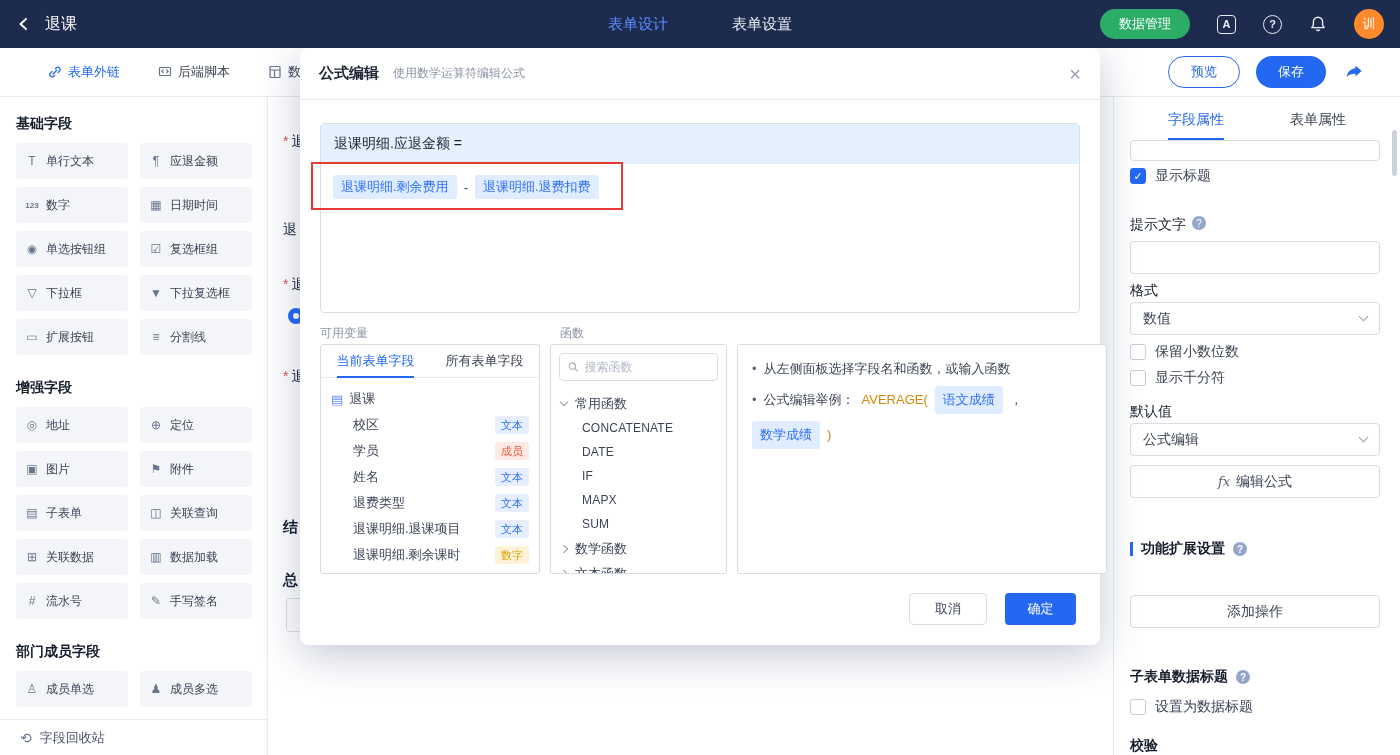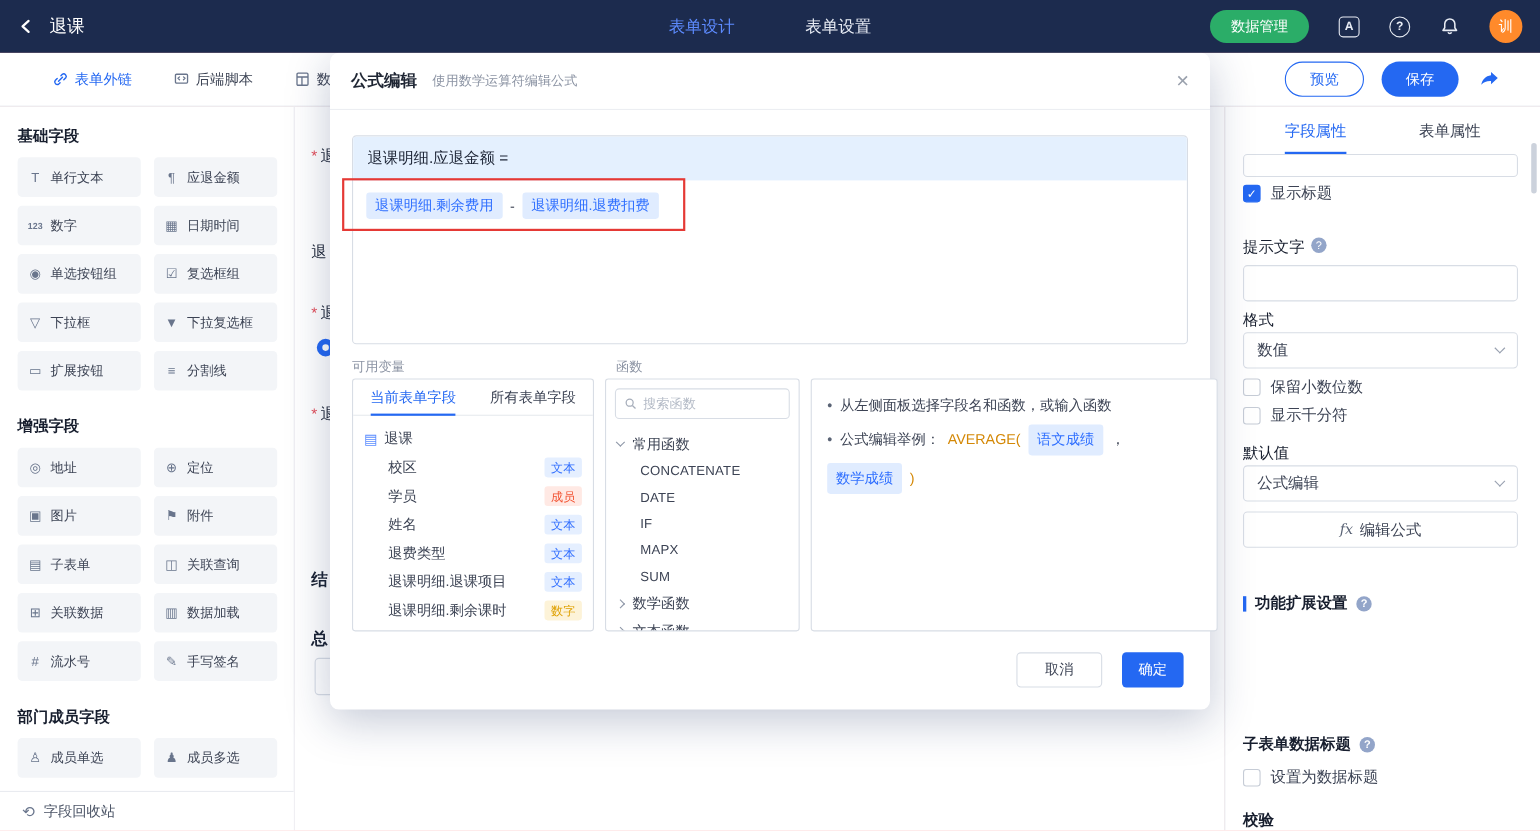--- a/index.html
+++ b/index.html
@@ -134,21 +134,21 @@
   .caret{width:6px;height:6px;min-width:6px;border-right:1.4px solid #8f98a8;border-bottom:1.4px solid #8f98a8}
   .caret.down{transform:rotate(45deg);margin-top:-3px}
   .caret.right{transform:rotate(-45deg)}
   .tip{display:flex;gap:7px;font-size:13px;color:#3c4354;line-height:22px;margin-bottom:6px;
     align-items:center;flex-wrap:wrap}
   .tip::before{content:"•";color:#5a6375}
   .fn-name{color:#d48806}
   .m-footer{position:absolute;right:24px;top:545px;display:flex;gap:18px}
   .btn-cancel{width:78px;height:32px;border:1px solid #d8dde5;border-radius:4px;background:#fff;font-size:13px;
     color:#3c4354;cursor:pointer;font-family:inherit}
-  .btn-ok{width:56px;height:32px;border:none;border-radius:4px;background:var(--accent,#2468f2);color:#fff;
+  .btn-ok{width:71px;height:32px;border:none;border-radius:4px;background:var(--accent,#2468f2);color:#fff;
     font-size:13px;cursor:pointer;font-family:inherit}
   svg{display:block}
 </style>
 </head>
 <body>
 
 <div class="page" data-name="form-designer-app">
 
   <header class="topbar" data-name="topbar">
     <div class="tb-left">
@@ -378,20 +378,23 @@
     <button class="pbtn pel" style="top:368px" data-name="edit-formula-button">
       <span class="fx" data-name="fx-icon">fx</span>
       <span data-name="edit-formula-label">编辑公式</span>
     </button>
 
     <div class="sechdr pel" style="top:443px" data-name="extension-section-header">
       <span class="bluebar" data-name="section-accent-bar"></span>
       <span data-name="extension-section-title">功能扩展设置</span>
       <span class="q" data-name="extension-help-icon">?</span>
     </div>
+    <button class="pbtn pel" style="top:498px" data-name="add-action-button">
+      <span data-name="add-action-label">添加操作</span>
+    </button>
 
     <div class="sechdr pel" style="top:571px" data-name="subform-title-section-header">
       <span data-name="subform-section-title">子表单数据标题</span>
       <span class="q" data-name="subform-help-icon">?</span>
     </div>
     <div class="cbrow pel" style="top:601px" data-name="set-data-title-row">
       <span class="cb" data-name="set-data-title-checkbox"></span>
       <span data-name="set-data-title-label">设置为数据标题</span>
     </div>
 

